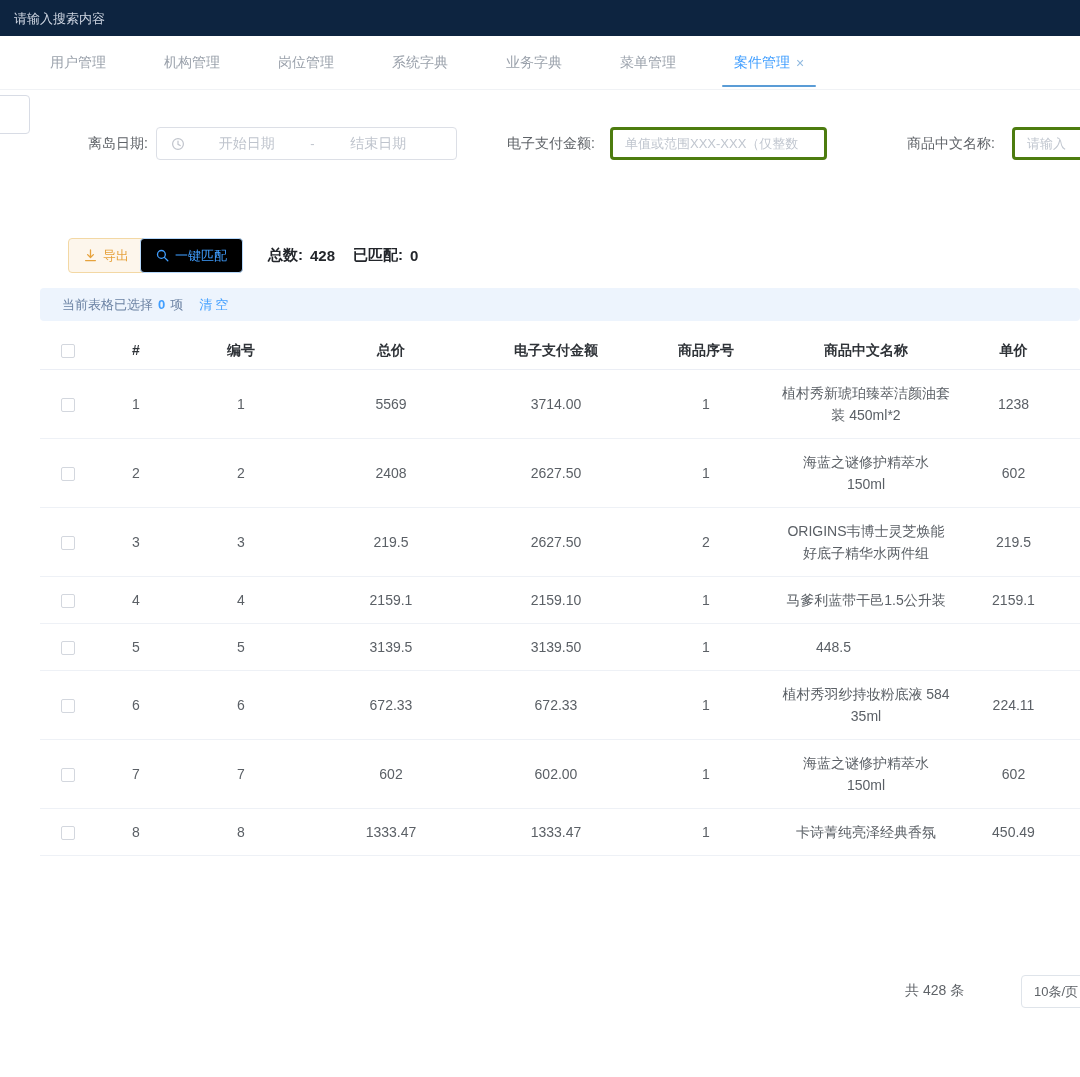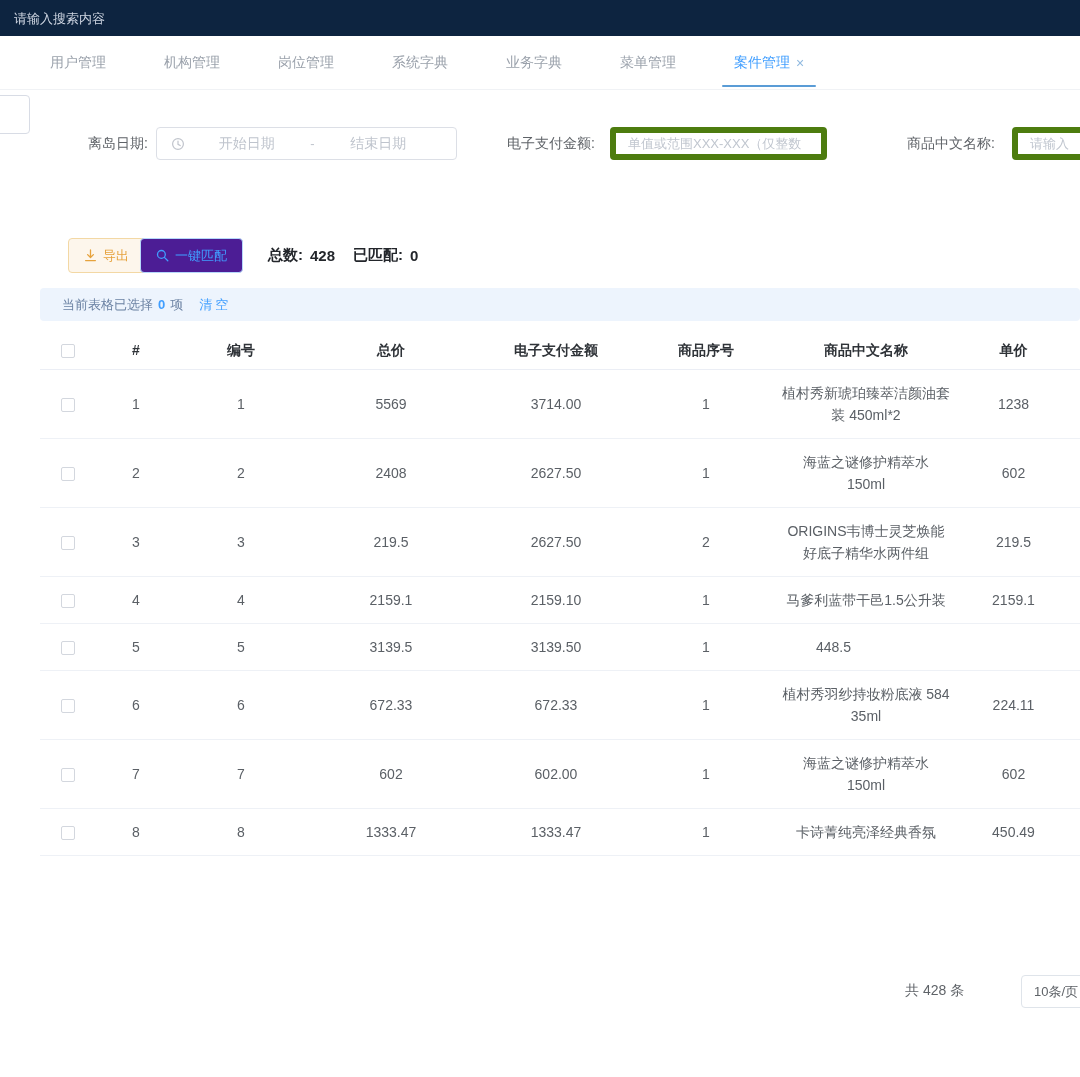--- a/index.html
+++ b/index.html
@@ -49,35 +49,35 @@
   .date-range {
     position:absolute; left:156px; top:127px; width:301px; height:33px;
     border:1px solid #dcdfe6; border-radius:4px; background:#fff;
     display:flex; align-items:center; padding:0 18px 0 14px;
   }
   .date-range .ph { flex:1; text-align:center; font-size:14px; color:#bfc4cd; }
   .date-range .sep { color:#bfc4cd; font-size:13px; padding:0 4px; }
   .clock { display:flex; align-items:center; margin-right:2px; }
   .text-input {
     position:absolute; top:127px; height:33px;
-    border:6px solid #4d7c0f; border-radius:4px; background:#fff;
+    border:3px solid #4d7c0f; border-radius:4px; background:#fff;
     font-size:13px; color:#606266; padding:0 12px; outline:none;
     font-family:inherit;
   }
   .text-input::placeholder { color:#c0c6cf; opacity:1; }
   .inp-amount  { left:610px; width:217px; }
   .inp-product { left:1012px; width:100px; }
   
   .btn {
     position:absolute; top:238px; height:35px; border-radius:4px;
     display:flex; align-items:center; gap:6px; padding:0 15px;
     font-size:13px; cursor:pointer; font-family:inherit;
   }
   .btn-export { left:52px; background:#fdf6ec; border:1px solid #f3d8a4; color:#e6a23c;margin-left:16px; }
-  .btn-match  { left:140px; background:#4c1d95; border:1px solid #b6d8fb; color:#409eff; }
+  .btn-match  { left:140px; background:#000000; border:1px solid #b6d8fb; color:#409eff; }
   .stats {
     position:absolute; left:268px; top:238px; height:35px;
     display:flex; align-items:center; font-size:15px; font-weight:700; color:#23262b;
   }
   .stats .v { margin-left:7px; }
   .stats .lbl2 { margin-left:18px; }
   
   .sel-bar {
     position:absolute; left:40px; top:288px; width:1040px; height:33px;
     background:#edf4fd; border-radius:4px;

